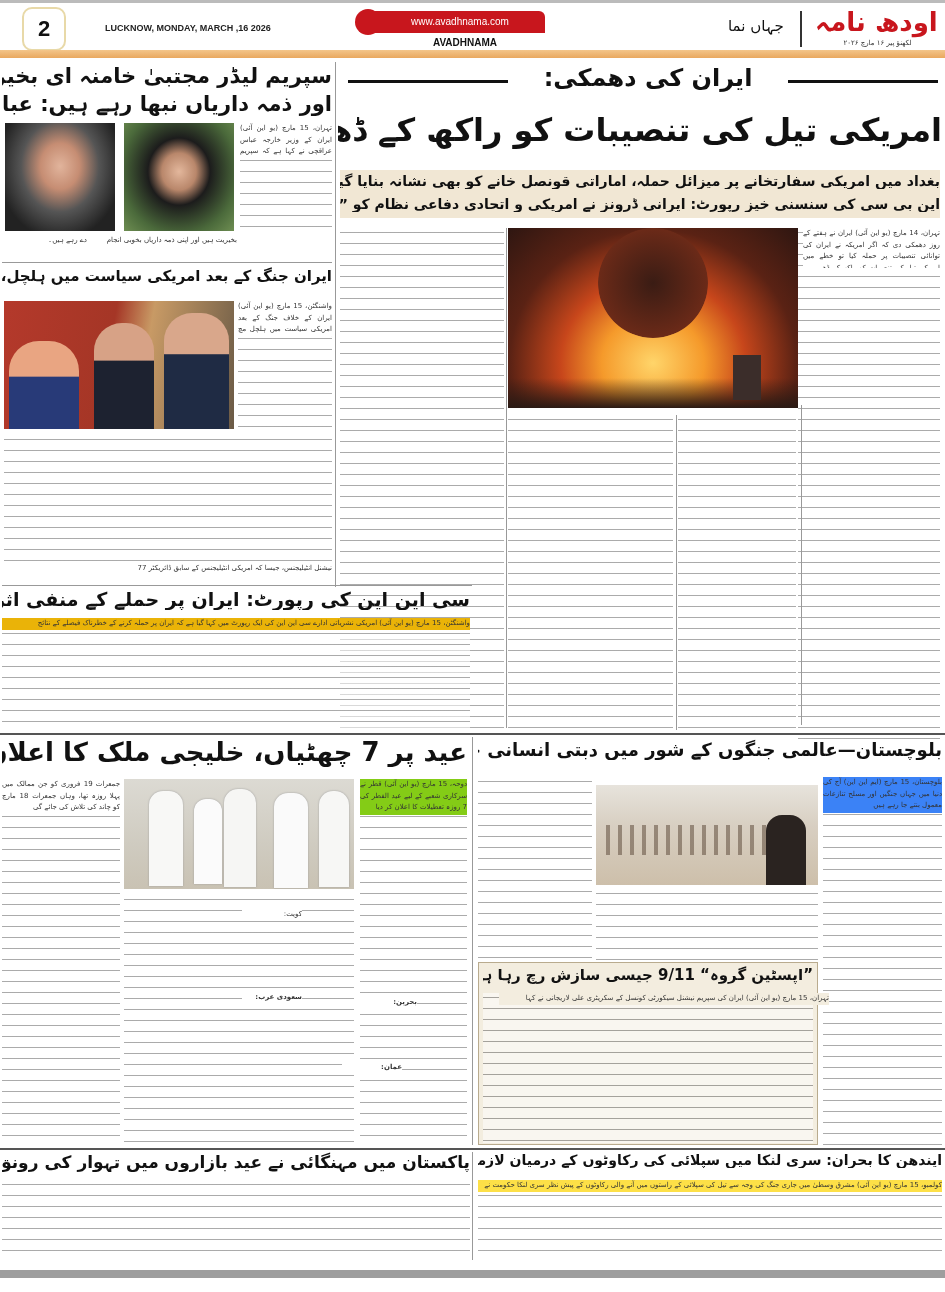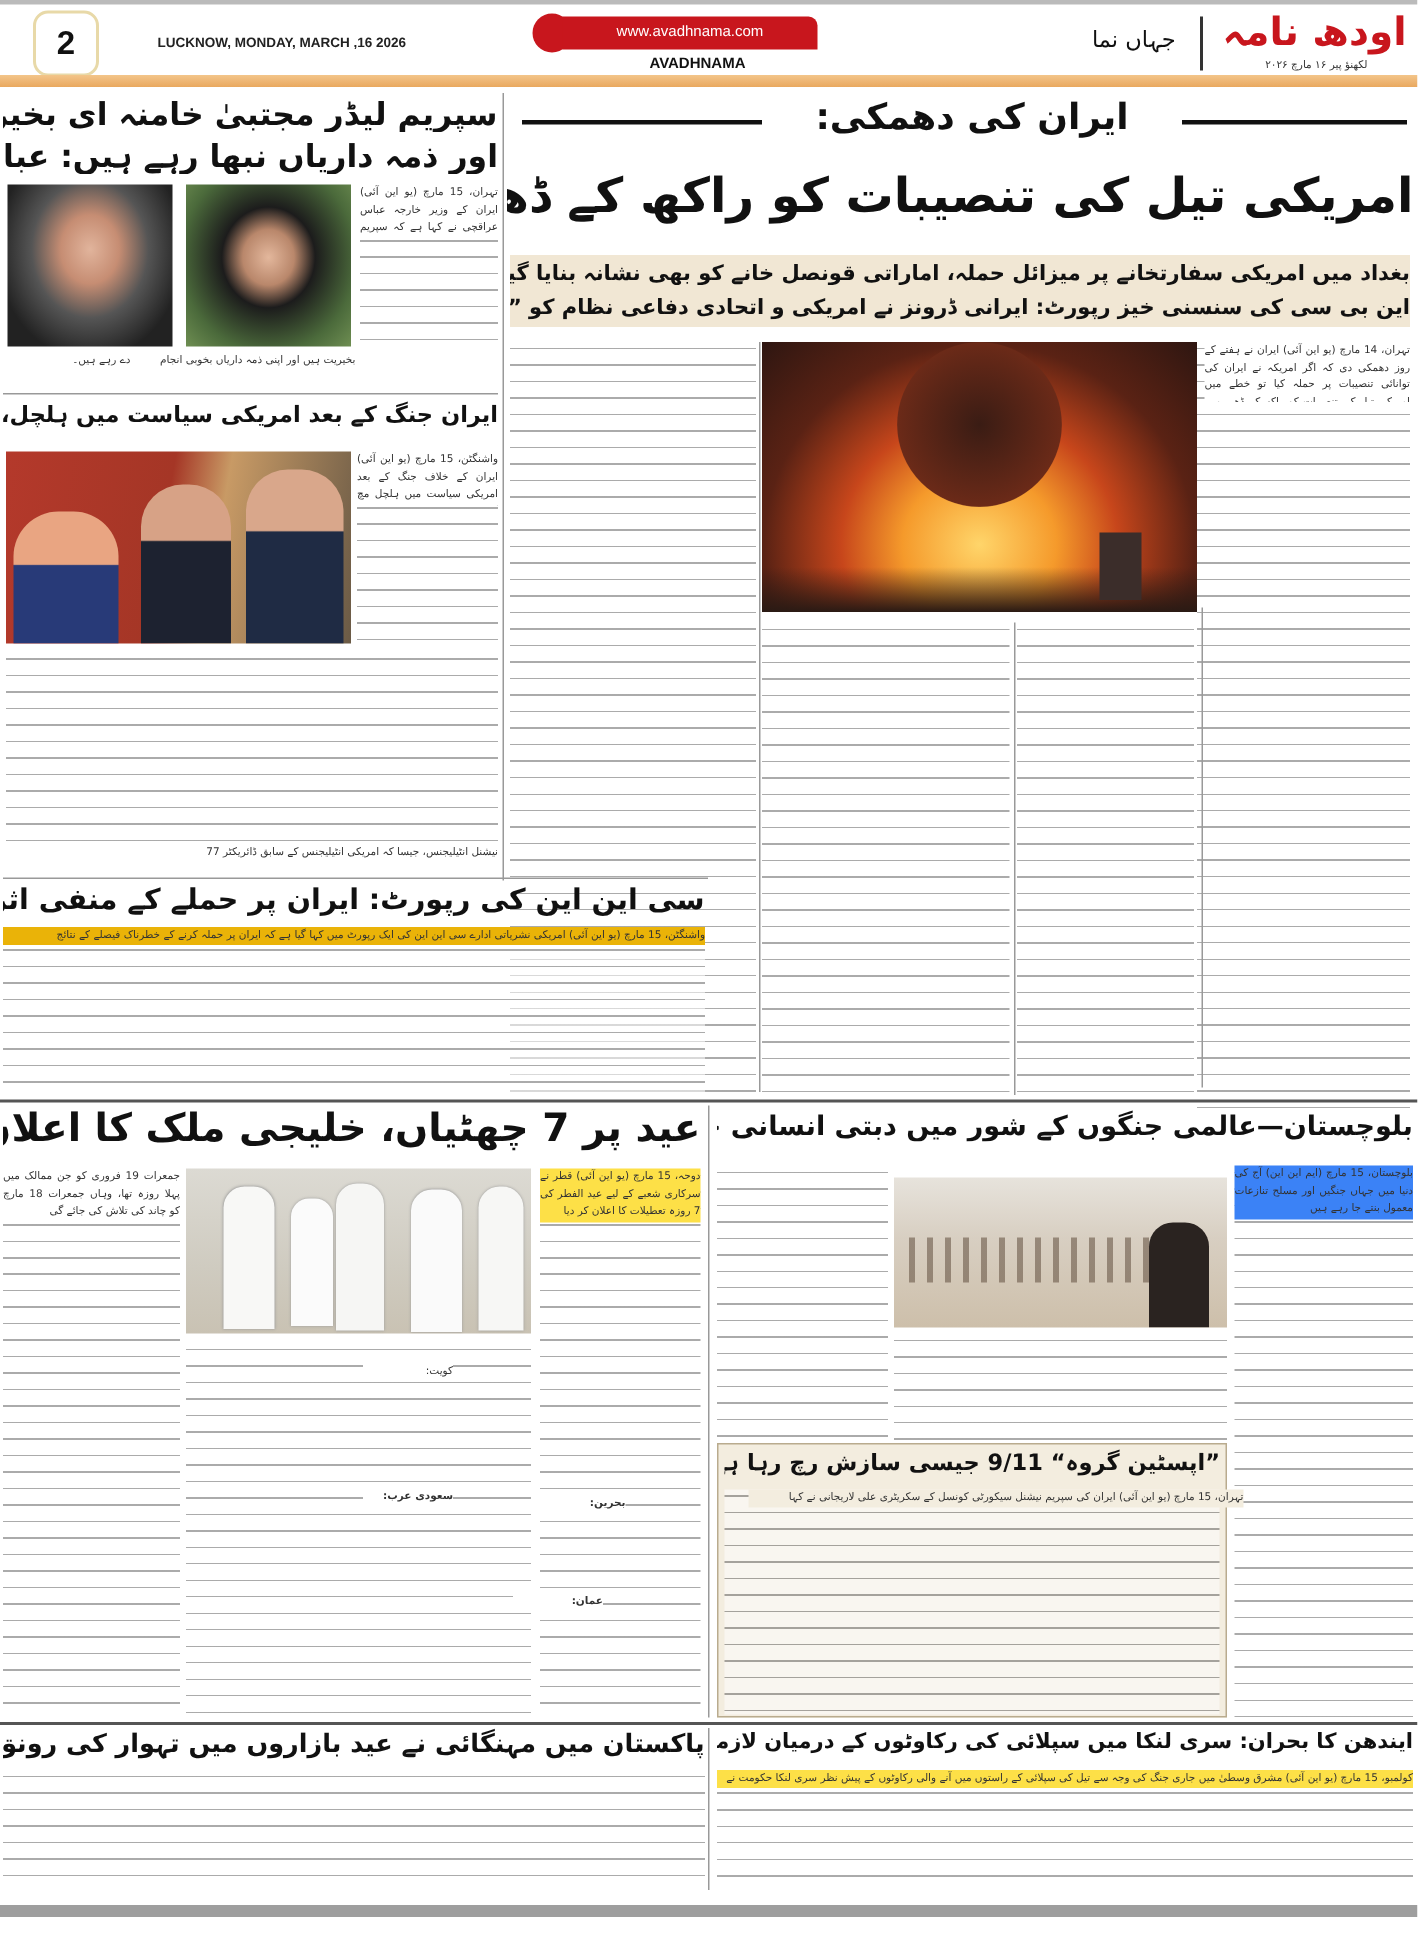--- a/index.html
+++ b/index.html
@@ -113,21 +113,21 @@
 <div class="abs" style="left:2px;top:737px;width:465px;height:408px">
   <div class="abs hl rtl" style="left:0;top:0;width:465px;font-size:26px;text-align:center">عید پر 7 چھٹیاں، خلیجی ملک کا اعلان</div>
   <div class="abs photo" style="left:122px;top:42px;width:230px;height:110px;background:linear-gradient(#dcdad3,#cfcbc0 60%,#c9c2b3)">
     <div style="position:absolute;left:25px;top:12px;width:34px;height:95px;border-radius:14px 14px 0 0;background:#f8f8f6;box-shadow:0 0 2px #999"></div>
     <div style="position:absolute;left:70px;top:20px;width:28px;height:85px;border-radius:12px 12px 0 0;background:#fbfbfb;box-shadow:0 0 2px #999"></div>
     <div style="position:absolute;left:100px;top:10px;width:32px;height:98px;border-radius:14px 14px 0 0;background:#f6f6f4;box-shadow:0 0 2px #999"></div>
     <div style="position:absolute;left:150px;top:14px;width:34px;height:95px;border-radius:14px 14px 0 0;background:#fafafa;box-shadow:0 0 2px #999"></div>
     <div style="position:absolute;left:195px;top:12px;width:30px;height:96px;border-radius:14px 14px 0 0;background:#f7f7f5;box-shadow:0 0 2px #999"></div>
   </div>
   <div class="abs text-col lines" style="left:358px;top:42px;width:107px;height:365px"></div>
-  <div class="abs text-col" style="left:358px;top:42px;width:107px;height:36px;background:#fde047">دوحہ، 15 مارچ (یو این آئی) قطر نے سرکاری شعبے کے لیے عید الفطر کی 7 روزہ تعطیلات کا اعلان کر دیا</div>
+  <div class="abs text-col" style="left:358px;top:42px;width:107px;height:36px;background:#84cc16">دوحہ، 15 مارچ (یو این آئی) قطر نے سرکاری شعبے کے لیے عید الفطر کی 7 روزہ تعطیلات کا اعلان کر دیا</div>
   <div class="abs text-col lines" style="left:122px;top:158px;width:230px;height:250px"></div>
   <div class="abs text-col" style="left:240px;top:172px;width:60px;height:12px;font-weight:normal;background:#fff">کویت:</div>
   <div class="abs text-col" style="left:240px;top:255px;width:60px;height:12px;font-weight:bold;background:#fff">سعودی عرب:</div>
   <div class="abs text-col" style="left:355px;top:260px;width:60px;height:12px;font-weight:bold;background:#fff">بحرین:</div>
   <div class="abs text-col" style="left:340px;top:325px;width:60px;height:12px;font-weight:bold;background:#fff">عمان:</div>
   <div class="abs text-col lines" style="left:0;top:42px;width:118px;height:365px"></div>
   <div class="abs text-col" style="left:0;top:42px;width:118px;height:36px;background:#fff">جمعرات 19 فروری کو جن ممالک میں پہلا روزہ تھا، وہاں جمعرات 18 مارچ کو چاند کی تلاش کی جائے گی</div>
 </div>
 <div class="abs vdiv" style="left:472px;top:737px;height:408px"></div>
 

